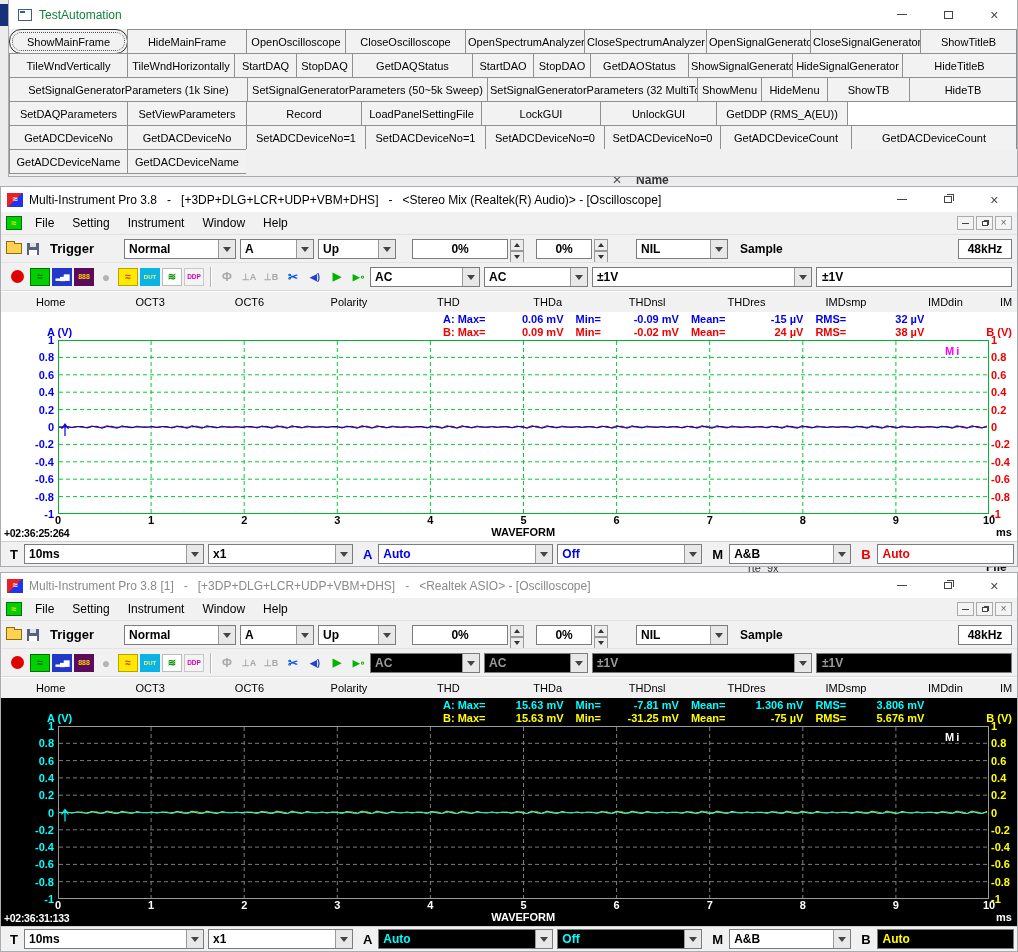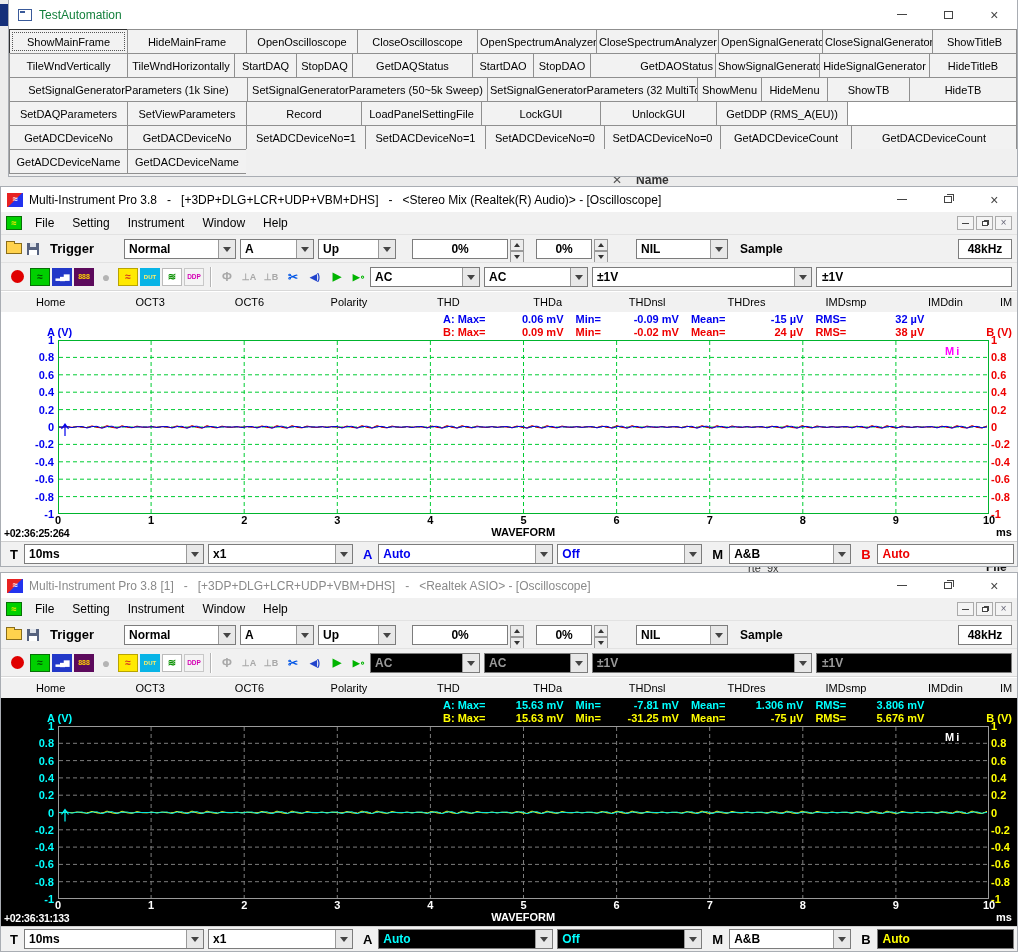--- a/index.html
+++ b/index.html
@@ -168,39 +168,39 @@
         <span class="wbtn">
             <i class="g-max"></i>
           </span>
         <span class="wbtn">
             <i class="g-close">×</i>
           </span>
       </span>
     </div>
     <div class="ta-grid" data-slot="ta-rows">
         <div class="ta-row">
-          <button class="ta-btn focused" style="width: 119px;">ShowMainFrame</button>
+          <button class="ta-btn focused" style="width: 119px; border-radius: 12px;">ShowMainFrame</button>
           <button class="ta-btn" style="width: 120px;">HideMainFrame</button>
-          <button class="ta-btn" style="width: 112px;">OpenOscilloscope</button>
+          <button class="ta-btn" style="width: 100px;">OpenOscilloscope</button>
           <button class="ta-btn" style="width: 121px;">CloseOscilloscope</button>
           <button class="ta-btn" style="width: 120px;">OpenSpectrumAnalyzer</button>
           <button class="ta-btn" style="width: 123px;">CloseSpectrumAnalyzer</button>
           <button class="ta-btn" style="width: 105px;">OpenSignalGenerator</button>
           <button class="ta-btn" style="width: 111px;">CloseSignalGenerator</button>
           <button class="ta-btn" style="width: 71px;">ShowTitleB</button>
         </div>
         <div class="ta-row">
           <button class="ta-btn" style="width: 119px;">TileWndVertically</button>
           <button class="ta-btn" style="width: 108px;">TileWndHorizontally</button>
           <button class="ta-btn" style="width: 63px;">StartDAQ</button>
           <button class="ta-btn" style="width: 57px;">StopDAQ</button>
           <button class="ta-btn" style="width: 121px;">GetDAQStatus</button>
           <button class="ta-btn" style="width: 62px;">StartDAO</button>
           <button class="ta-btn" style="width: 58px;">StopDAO</button>
-          <button class="ta-btn" style="width: 126px; text-align: right;">GetDAOStatus</button>
+          <button class="ta-btn" style="width: 99px;">GetDAOStatus</button>
           <button class="ta-btn" style="width: 105px;">ShowSignalGenerator</button>
           <button class="ta-btn" style="width: 111px;">HideSignalGenerator</button>
           <button class="ta-btn" style="width: 71px;">HideTitleB</button>
         </div>
         <div class="ta-row">
           <button class="ta-btn" style="width: 239px;">SetSignalGeneratorParameters (1k Sine)</button>
           <button class="ta-btn" style="width: 241px;">SetSignalGeneratorParameters (50~5k Sweep)</button>
           <button class="ta-btn" style="width: 211px;">SetSignalGeneratorParameters (32 MultiTones)</button>
           <button class="ta-btn" style="width: 65px;">ShowMenu</button>
           <button class="ta-btn" style="width: 67px;">HideMenu</button>

